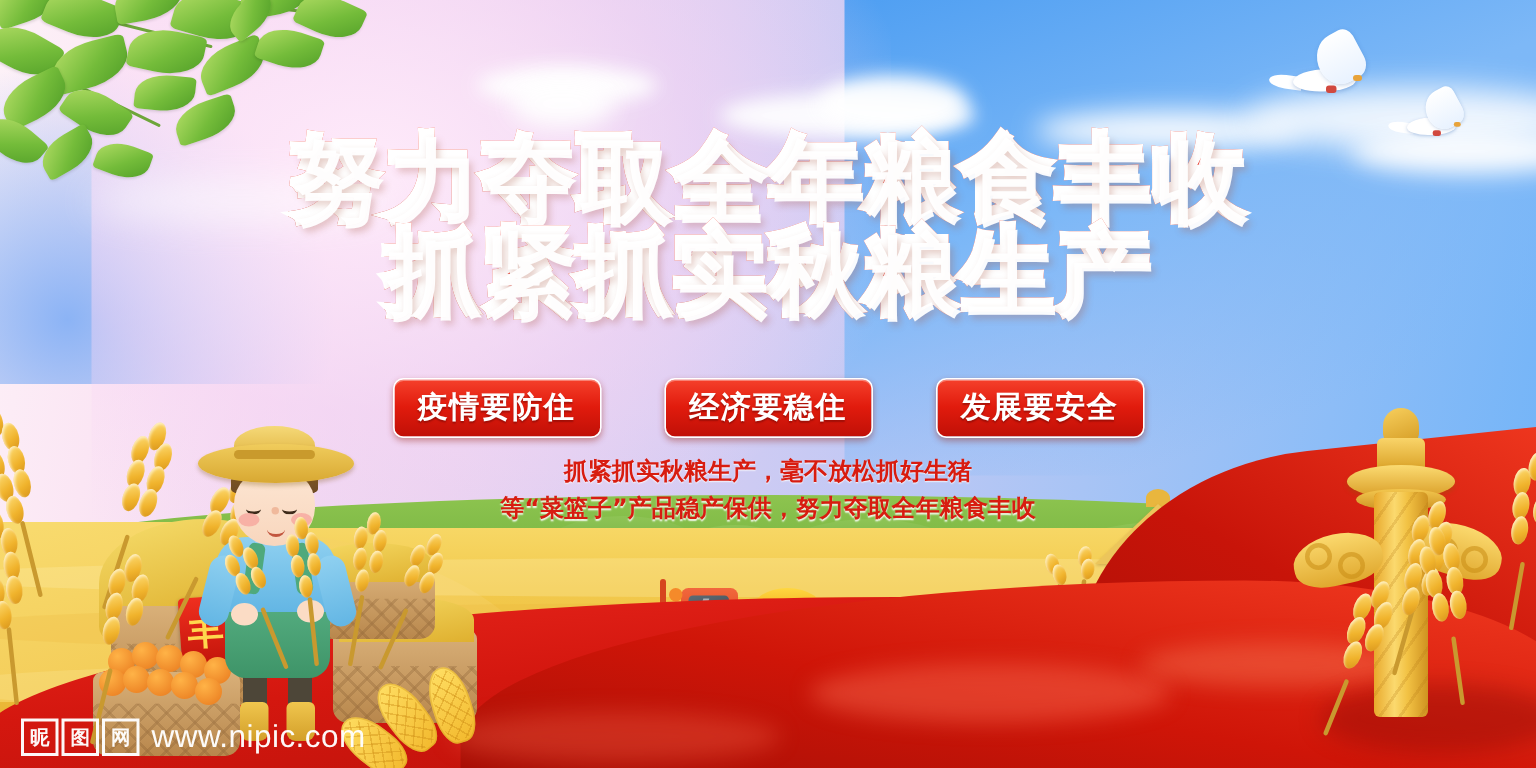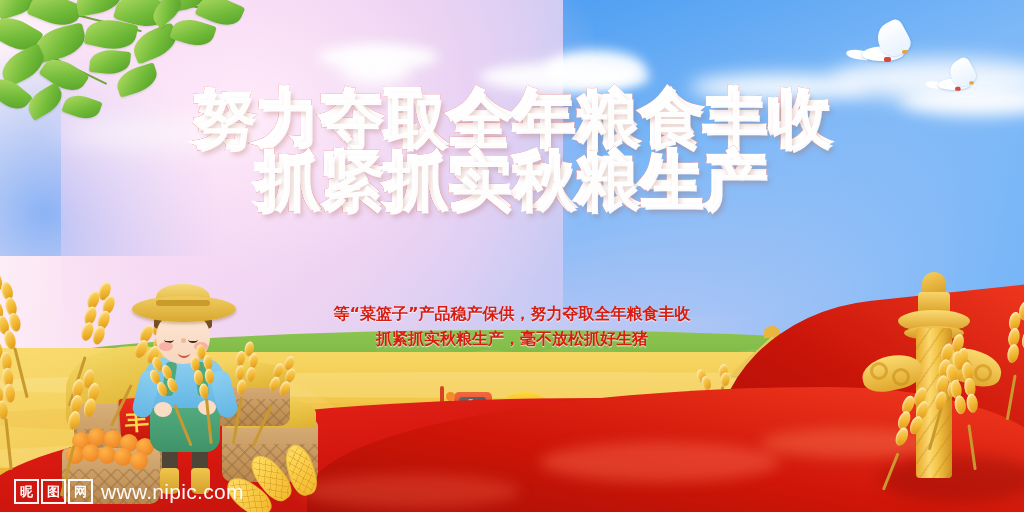--- a/index.html
+++ b/index.html
@@ -641,24 +641,29 @@
 
   <div class="title-wrap">
     <div class="title-line l2">
       <span class="title-fill">努力夺取全年粮食丰收</span>
     </div>
     <div class="title-line l1">
       <span class="title-fill">抓紧抓实秋粮生产</span>
     </div>
   </div>
 
+  <div class="badges">
+    <div class="badge">疫情要防住</div>
+    <div class="badge">经济要稳住</div>
+    <div class="badge">发展要安全</div>
+  </div>
 
   <div class="subtitle">
+    <div>抓紧抓实秋粮生产，毫不放松抓好生猪</div>
     <div>等“菜篮子”产品稳产保供，努力夺取全年粮食丰收</div>
-    <div>抓紧抓实秋粮生产，毫不放松抓好生猪</div>
   </div>
 
   <div class="wm">
     <div class="wm-logo">
       <span>昵</span>
       <span>图</span>
       <span>网</span>
     </div>
     <div class="wm-url">www.nipic.com</div>
   </div>

